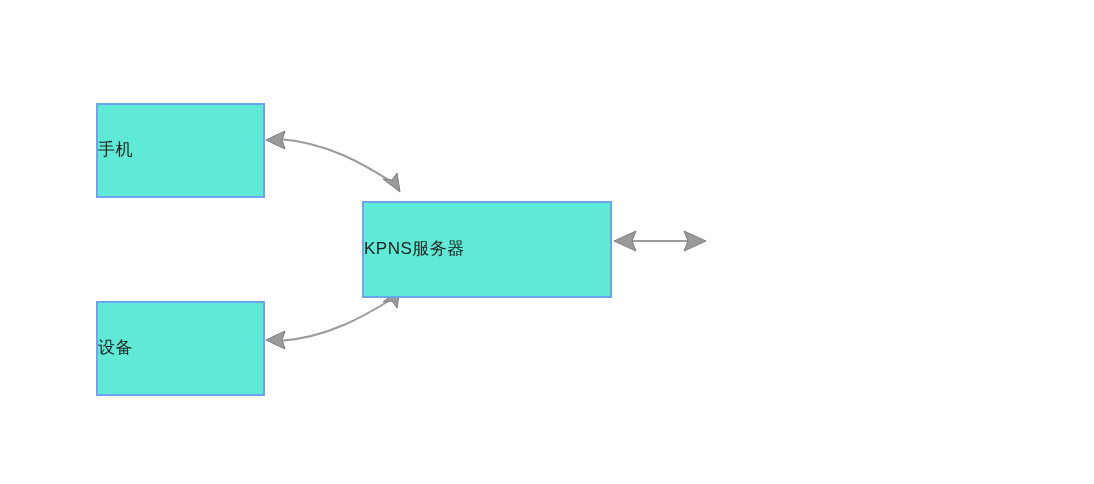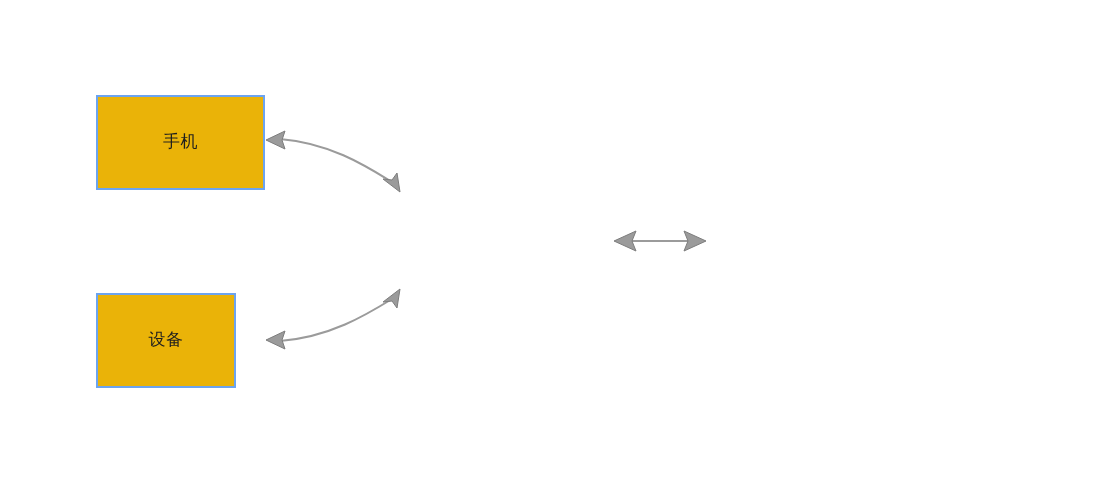--- a/index.html
+++ b/index.html
@@ -17,31 +17,31 @@
   #canvas {
     position: absolute;
     left: 0;
     top: 0;
     width: 1094px;
     height: 484px;
   }
   .node {
     position: absolute;
     box-sizing: border-box;
-    background: #eab308;
+    background: #5eead4;
     border: 2px solid #6ca4f0;
     display: flex;
     align-items: center;
-    justify-content: center;
     color: #1f1f1f;
     font-size: 17px;
     line-height: 1.2;
     letter-spacing: 0.5px;
     white-space: nowrap;
     z-index: 2;
+    margin-top: 8px;
   }
   #edges {
     position: absolute;
     left: 0;
     top: 0;
     width: 1094px;
     height: 484px;
     z-index: 1;
     pointer-events: none;
   }
@@ -81,19 +81,22 @@
       <polygon class="arrow-head" points="614,241 636,231 632,241 636,251"></polygon>
       <polygon class="arrow-head" points="706,241 684,231 688,241 684,251"></polygon>
     </g>
 
   </svg>
 
   <div class="node" id="node-phone" style="left:96px; top:95px; width:169px; height:95px;">
     <span>手机</span>
   </div>
 
-  <div class="node" id="node-device" style="left:96px; top:293px; width:140px; height:95px;">
+  <div class="node" id="node-device" style="left:96px; top:293px; width:169px; height:95px;">
     <span>设备</span>
   </div>
 
+  <div class="node" id="node-kpns" style="left:362px; top:193px; width:250px; height:97px;">
+    <span>KPNS服务器</span>
+  </div>
 
 
 </div>
 
 </body></html>

